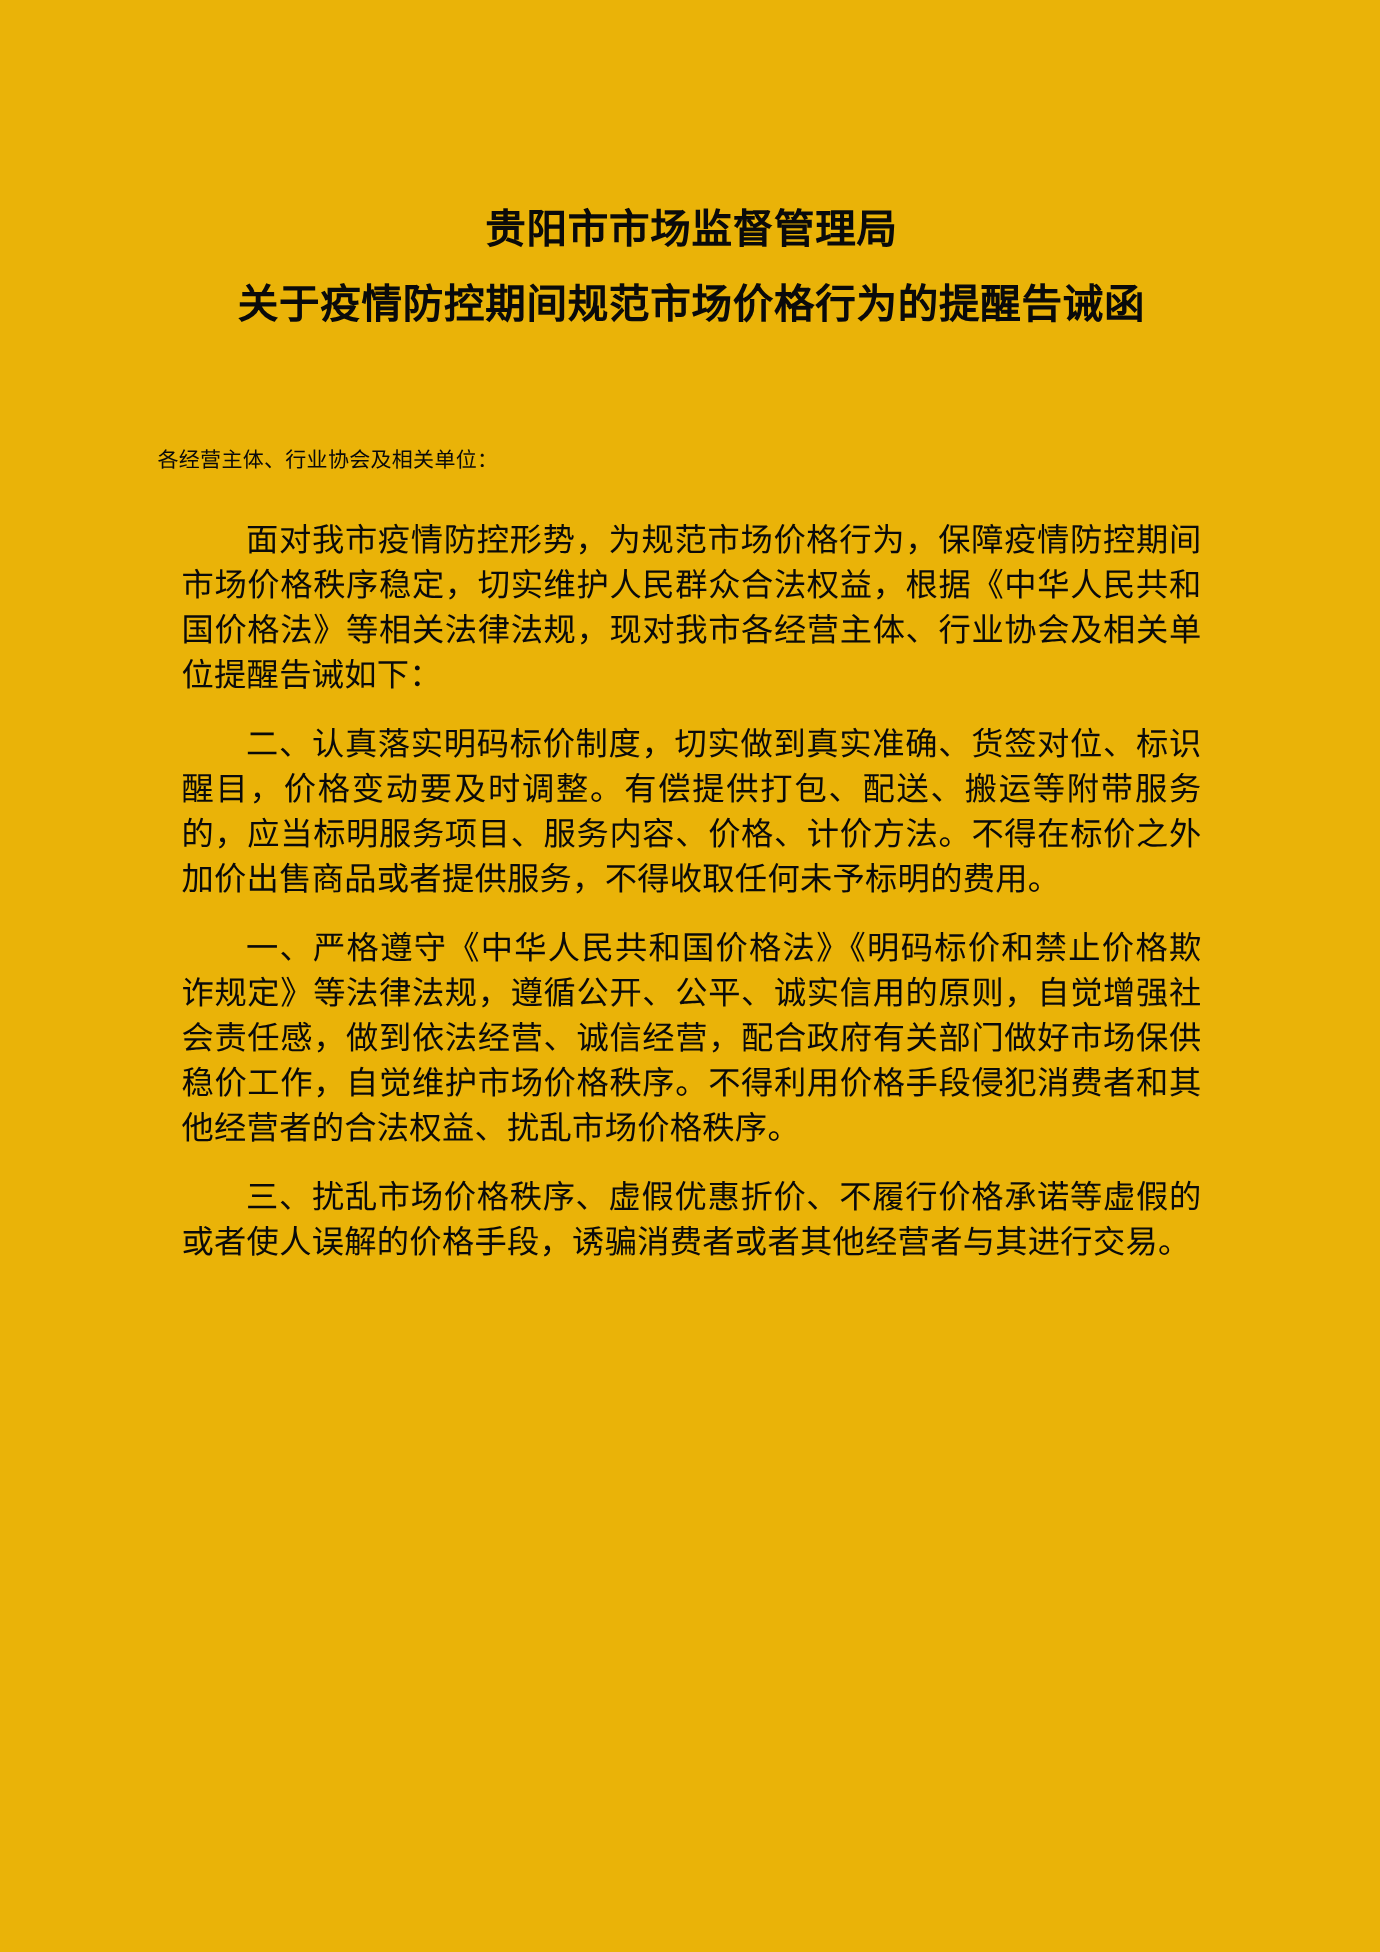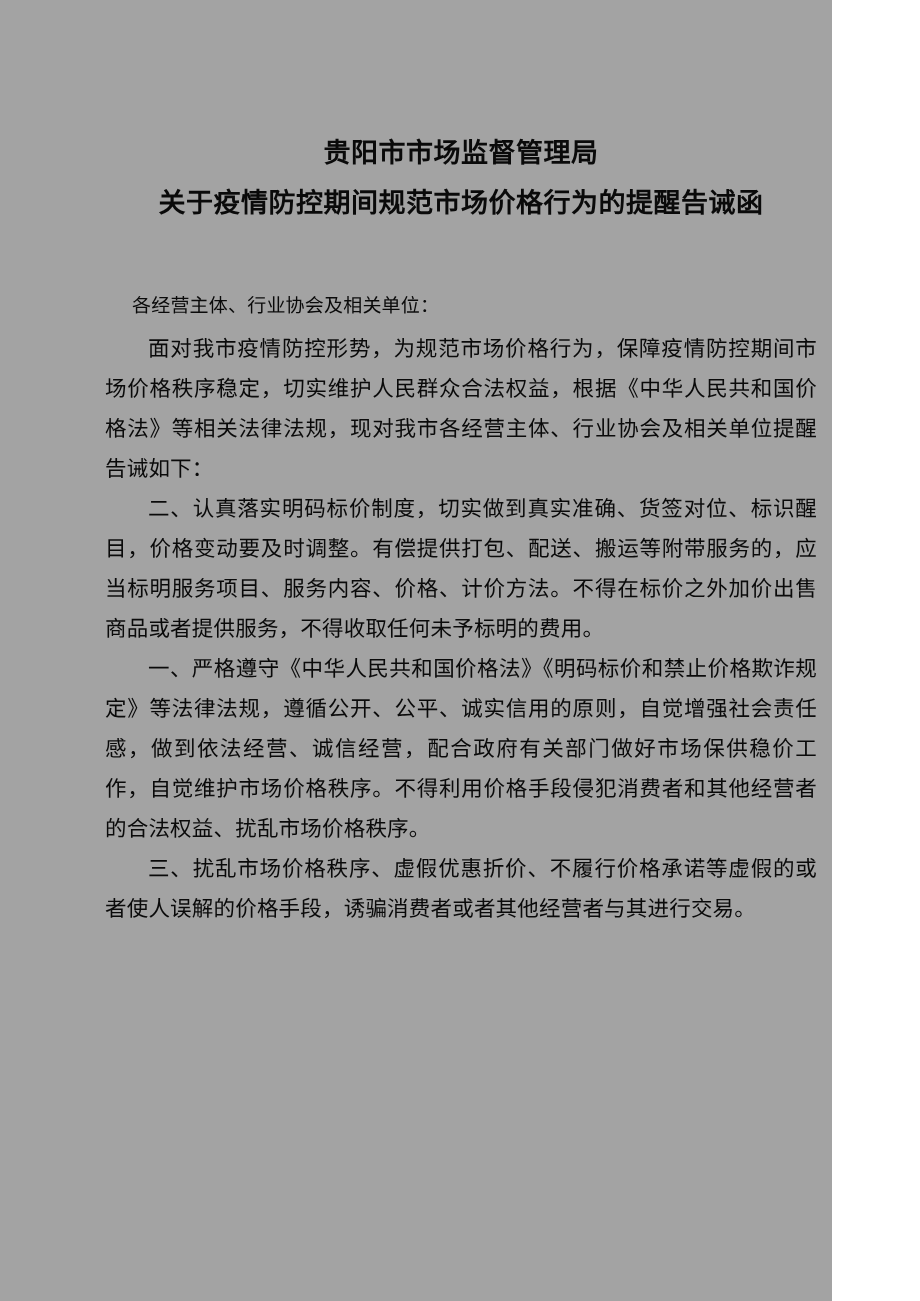--- a/index.html
+++ b/index.html
@@ -12,24 +12,24 @@
     width: 920px;
     height: 1301px;
     overflow: hidden;
     font-family: "Liberation Sans", "DejaVu Sans", sans-serif;
     color: #000000;
     -webkit-font-smoothing: antialiased;
   }
 
   .page {
     position: relative;
-    width: 832px;
+    width: 920px;
     height: 1301px;
     box-sizing: border-box;
-    background: #a3a3a3;
+    background: #eab308;
   }
 
   .doc-body {
     position: absolute;
     left: 105px;
     top: 0;
     width: 712px;
   }
 
   .title-block {
@@ -42,38 +42,37 @@
     font-weight: bold;
     line-height: 50px;
     letter-spacing: 0.5px;
     text-align: center;
     white-space: nowrap;
     color: #0a0a0a;
   }
 
   .salutation {
     margin-top: 55px;
-    font-size: 19px;
+    font-size: 14px;
     line-height: 46px;
     letter-spacing: 0.2px;
     text-align: justify;
     text-align-last: left;
     color: #0a0a0a;
-    margin-left: 27px;
   }
 
   .para {
     font-size: 21.5px;
-    line-height: 40px;
+    line-height: 30px;
     letter-spacing: 0.2px;
     text-indent: 2em;
     text-align: justify;
     text-align-last: left;
     color: #0a0a0a;
-    margin: 0;
+    margin: 16px;
     font-family: Liberation Serif, serif;
   }
 
   
   .para.stretch {
     text-align: justify;
     text-align-last: left;
   }
 </style>
 </head>

